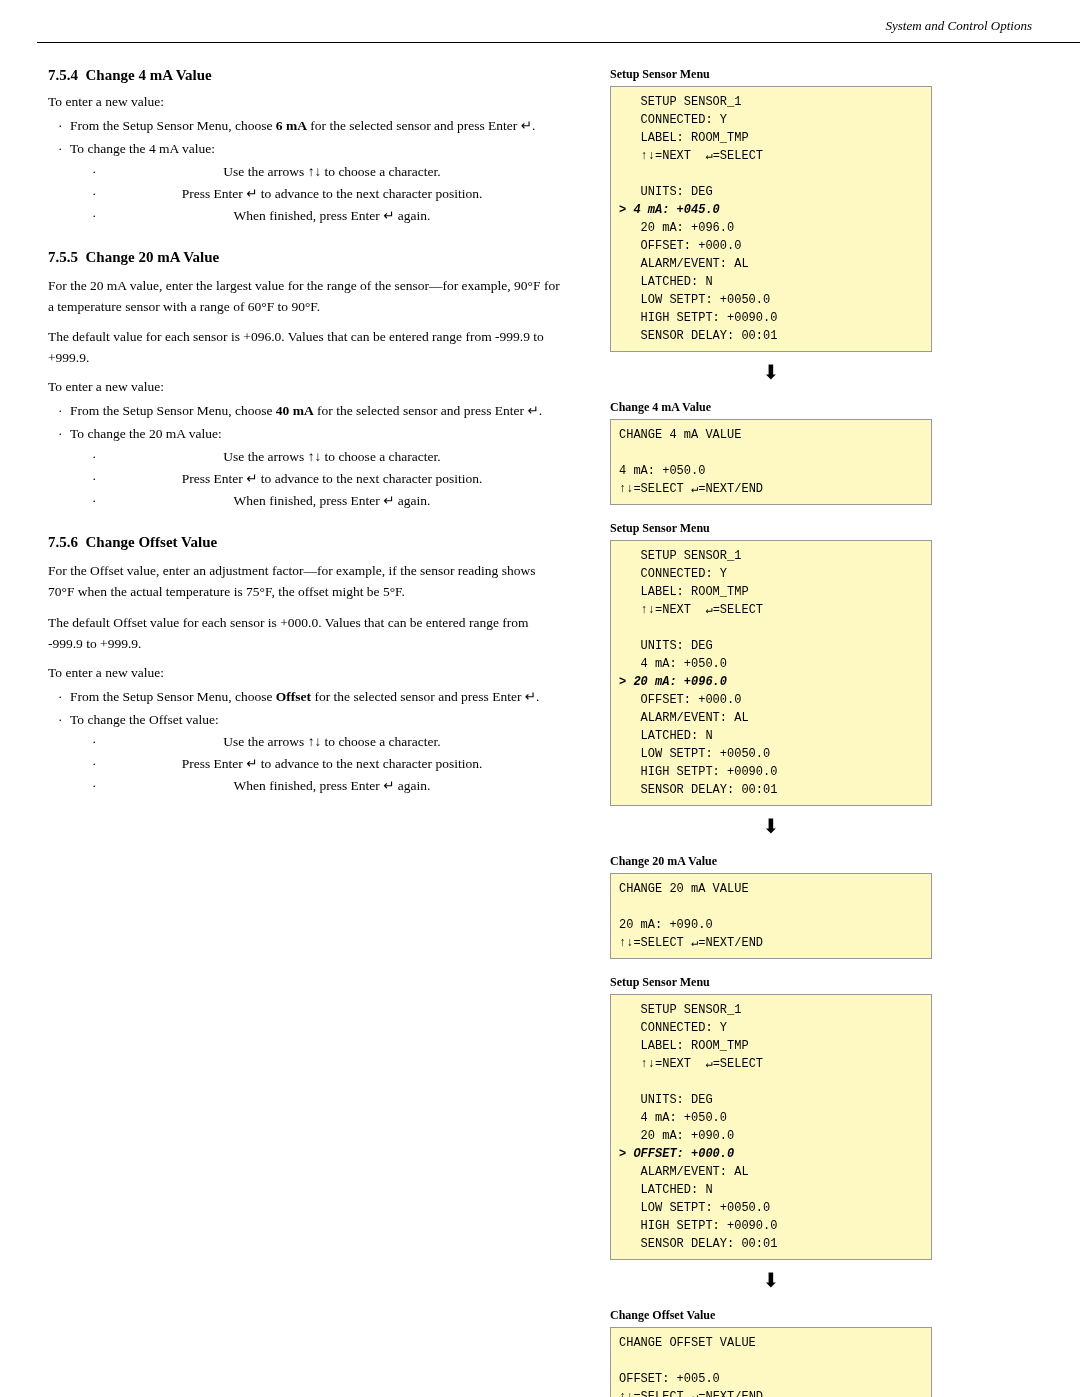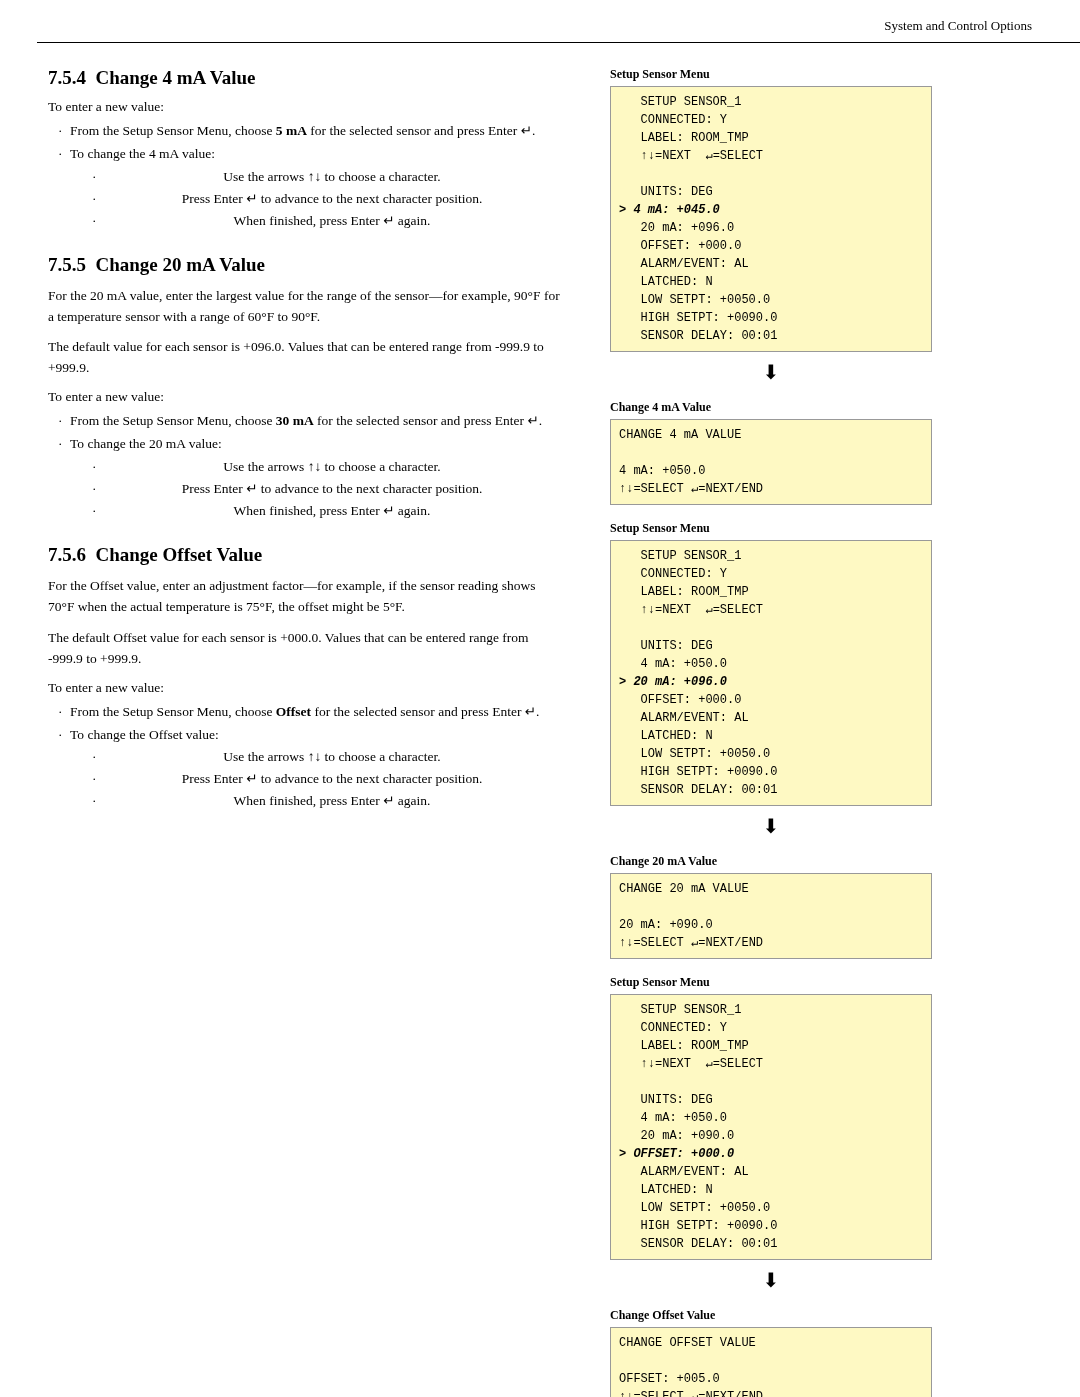--- a/index.html
+++ b/index.html
@@ -18,20 +18,21 @@
       min-height: 1397px;
       padding: 0;
       position: relative;
     }
 
     
     .page-header {
       text-align: right;
       padding: 18px 48px 8px 48px;
       border-bottom: 1px solid #000;
+      font-style: italic;
       font-size: 13px;
       margin-left: 37px;
     }
 
     
     .content-area {
       display: flex;
       padding: 0;
     }
 
@@ -42,21 +43,21 @@
     }
 
     
     .right-col {
       width: 390px;
       padding: 24px 48px 24px 20px;
     }
 
     
     .section-heading {
-      font-size: 19px;
+      font-size: 15px;
       font-weight: bold;
       margin-bottom: 10px;
       margin-top: 0;
     }
 
     
     .body-para {
       margin-bottom: 10px;
       line-height: 1.55;
       font-size: 13.5px;
@@ -167,21 +168,21 @@
   <div class="content-area">
 
     <div class="left-col">
 
       <div class="section-gap" style="margin-top:0;">
         <h2 class="section-heading">
           <span>7.5.4&nbsp;&nbsp;</span><span>Change 4 mA Value</span>
         </h2>
         <p class="enter-label">To enter a new value:</p>
         <ul class="bullet-list">
-          <li>From the Setup Sensor Menu, choose <span class="bold">5 mA</span> for the selected sensor and press Enter ↵.</li>
+          <li>From the Setup Sensor Menu, choose <span class="bold">6 mA</span> for the selected sensor and press Enter ↵.</li>
           <li>To change the 4 mA value:
             <ul class="sub-bullet-list">
               <li>Use the arrows ↑↓ to choose a character.</li>
               <li>Press Enter ↵ to advance to the next character position.</li>
               <li>When finished, press Enter ↵ again.</li>
             </ul>
           </li>
         </ul>
       </div>
 
@@ -190,21 +191,21 @@
           <span>7.5.5&nbsp;&nbsp;</span><span>Change 20 mA Value</span>
         </h2>
         <p class="body-para">
           For the 20 mA value, enter the largest value for the range of the sensor—for example, 90°F for a temperature sensor with a range of 60°F to 90°F.
         </p>
         <p class="body-para">
           The default value for each sensor is +096.0. Values that can be entered range from -999.9 to +999.9.
         </p>
         <p class="enter-label">To enter a new value:</p>
         <ul class="bullet-list">
-          <li>From the Setup Sensor Menu, choose <span class="bold">30 mA</span> for the selected sensor and press Enter ↵.</li>
+          <li>From the Setup Sensor Menu, choose <span class="bold">40 mA</span> for the selected sensor and press Enter ↵.</li>
           <li>To change the 20 mA value:
             <ul class="sub-bullet-list">
               <li>Use the arrows ↑↓ to choose a character.</li>
               <li>Press Enter ↵ to advance to the next character position.</li>
               <li>When finished, press Enter ↵ again.</li>
             </ul>
           </li>
         </ul>
       </div>
 

